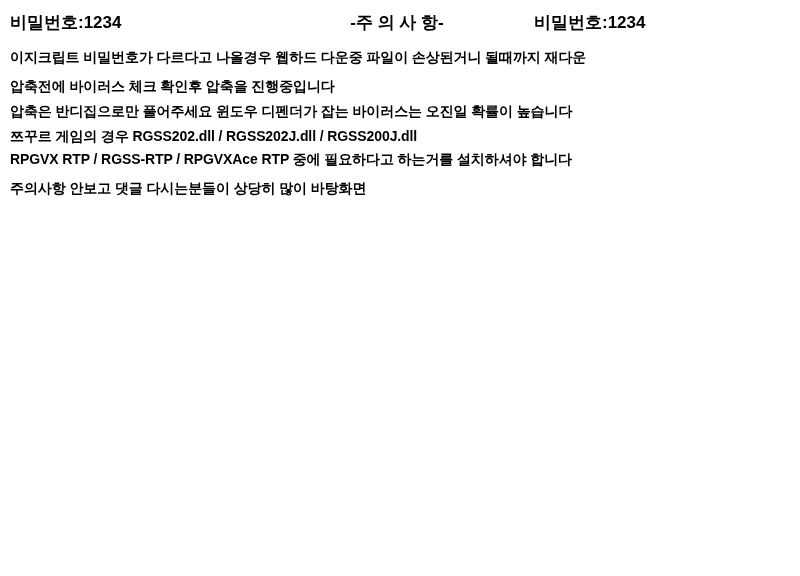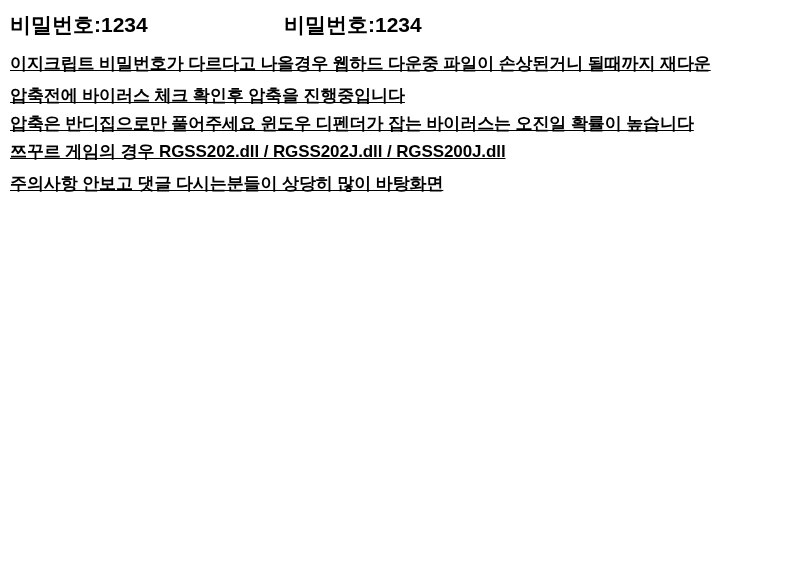--- a/index.html
+++ b/index.html
@@ -18,47 +18,46 @@
     position: relative;
     width: 800px;
     height: 576px;
     box-sizing: border-box;
     padding: 8px 10px 0 10px;
   }
   .header-row {
     display: flex;
     align-items: baseline;
     justify-content: flex-end;
-    font-size: 21px;
+    font-size: 17px;
     font-weight: 700;
     letter-spacing: 0px;
     margin-top: 3px;
     margin-bottom: 16px;
     white-space: nowrap;
   }
   .hdr-left {
     width: 262px;
     text-align: left;
   }
   .hdr-center {
     width: 250px;
     text-align: center;
   }
   .hdr-right {
     flex: 1;
     text-align: left;
     padding-left: 12px;
   }
   .line {
-    font-size: 17px;
+    font-size: 14px;
     font-weight: 700;
     line-height: 1.0;
     white-space: nowrap;
     letter-spacing: -0.1px;
-    text-decoration: underline;
   }
   .block {
     margin-bottom: 15px;
   }
   .block .line + .line {
     margin-top: 13px;
   }
   .gap-sm {
     margin-bottom: 11px;
   }
@@ -66,38 +65,40 @@
     margin-top: 9px;
   }
 </style>
 </head>
 <body>
 
 <div class="page">
 
   <div class="header-row">
     <span class="hdr-left">비밀번호:1234</span>
+    <span class="hdr-center">-주 의 사 항-</span>
     <span class="hdr-right">비밀번호:1234</span>
   </div>
 
   <div class="block">
     <div class="line">이지크립트 비밀번호가 다르다고 나올경우 웹하드 다운중 파일이 손상된거니 될때까지 재다운</div>
   </div>
 
 
 
   <div class="block gap-sm">
     <div class="line">압축전에 바이러스 체크 확인후 압축을 진행중입니다</div>
   </div>
 
   <div class="block gap-sm">
     <div class="line">압축은 반디집으로만 풀어주세요 윈도우 디펜더가 잡는 바이러스는 오진일 확률이 높습니다</div>
   </div>
 
   <div class="block tight">
     <div class="line">쯔꾸르 게임의 경우 RGSS202.dll / RGSS202J.dll / RGSS200J.dll</div>
+    <div class="line">RPGVX RTP /  RGSS-RTP  / RPGVXAce RTP 중에 필요하다고 하는거를 설치하셔야 합니다</div>
   </div>
 
   <div class="block">
     <div class="line">주의사항 안보고 댓글 다시는분들이 상당히 많이 바탕화면</div>
   </div>
 
 </div>
 
 </body></html>

